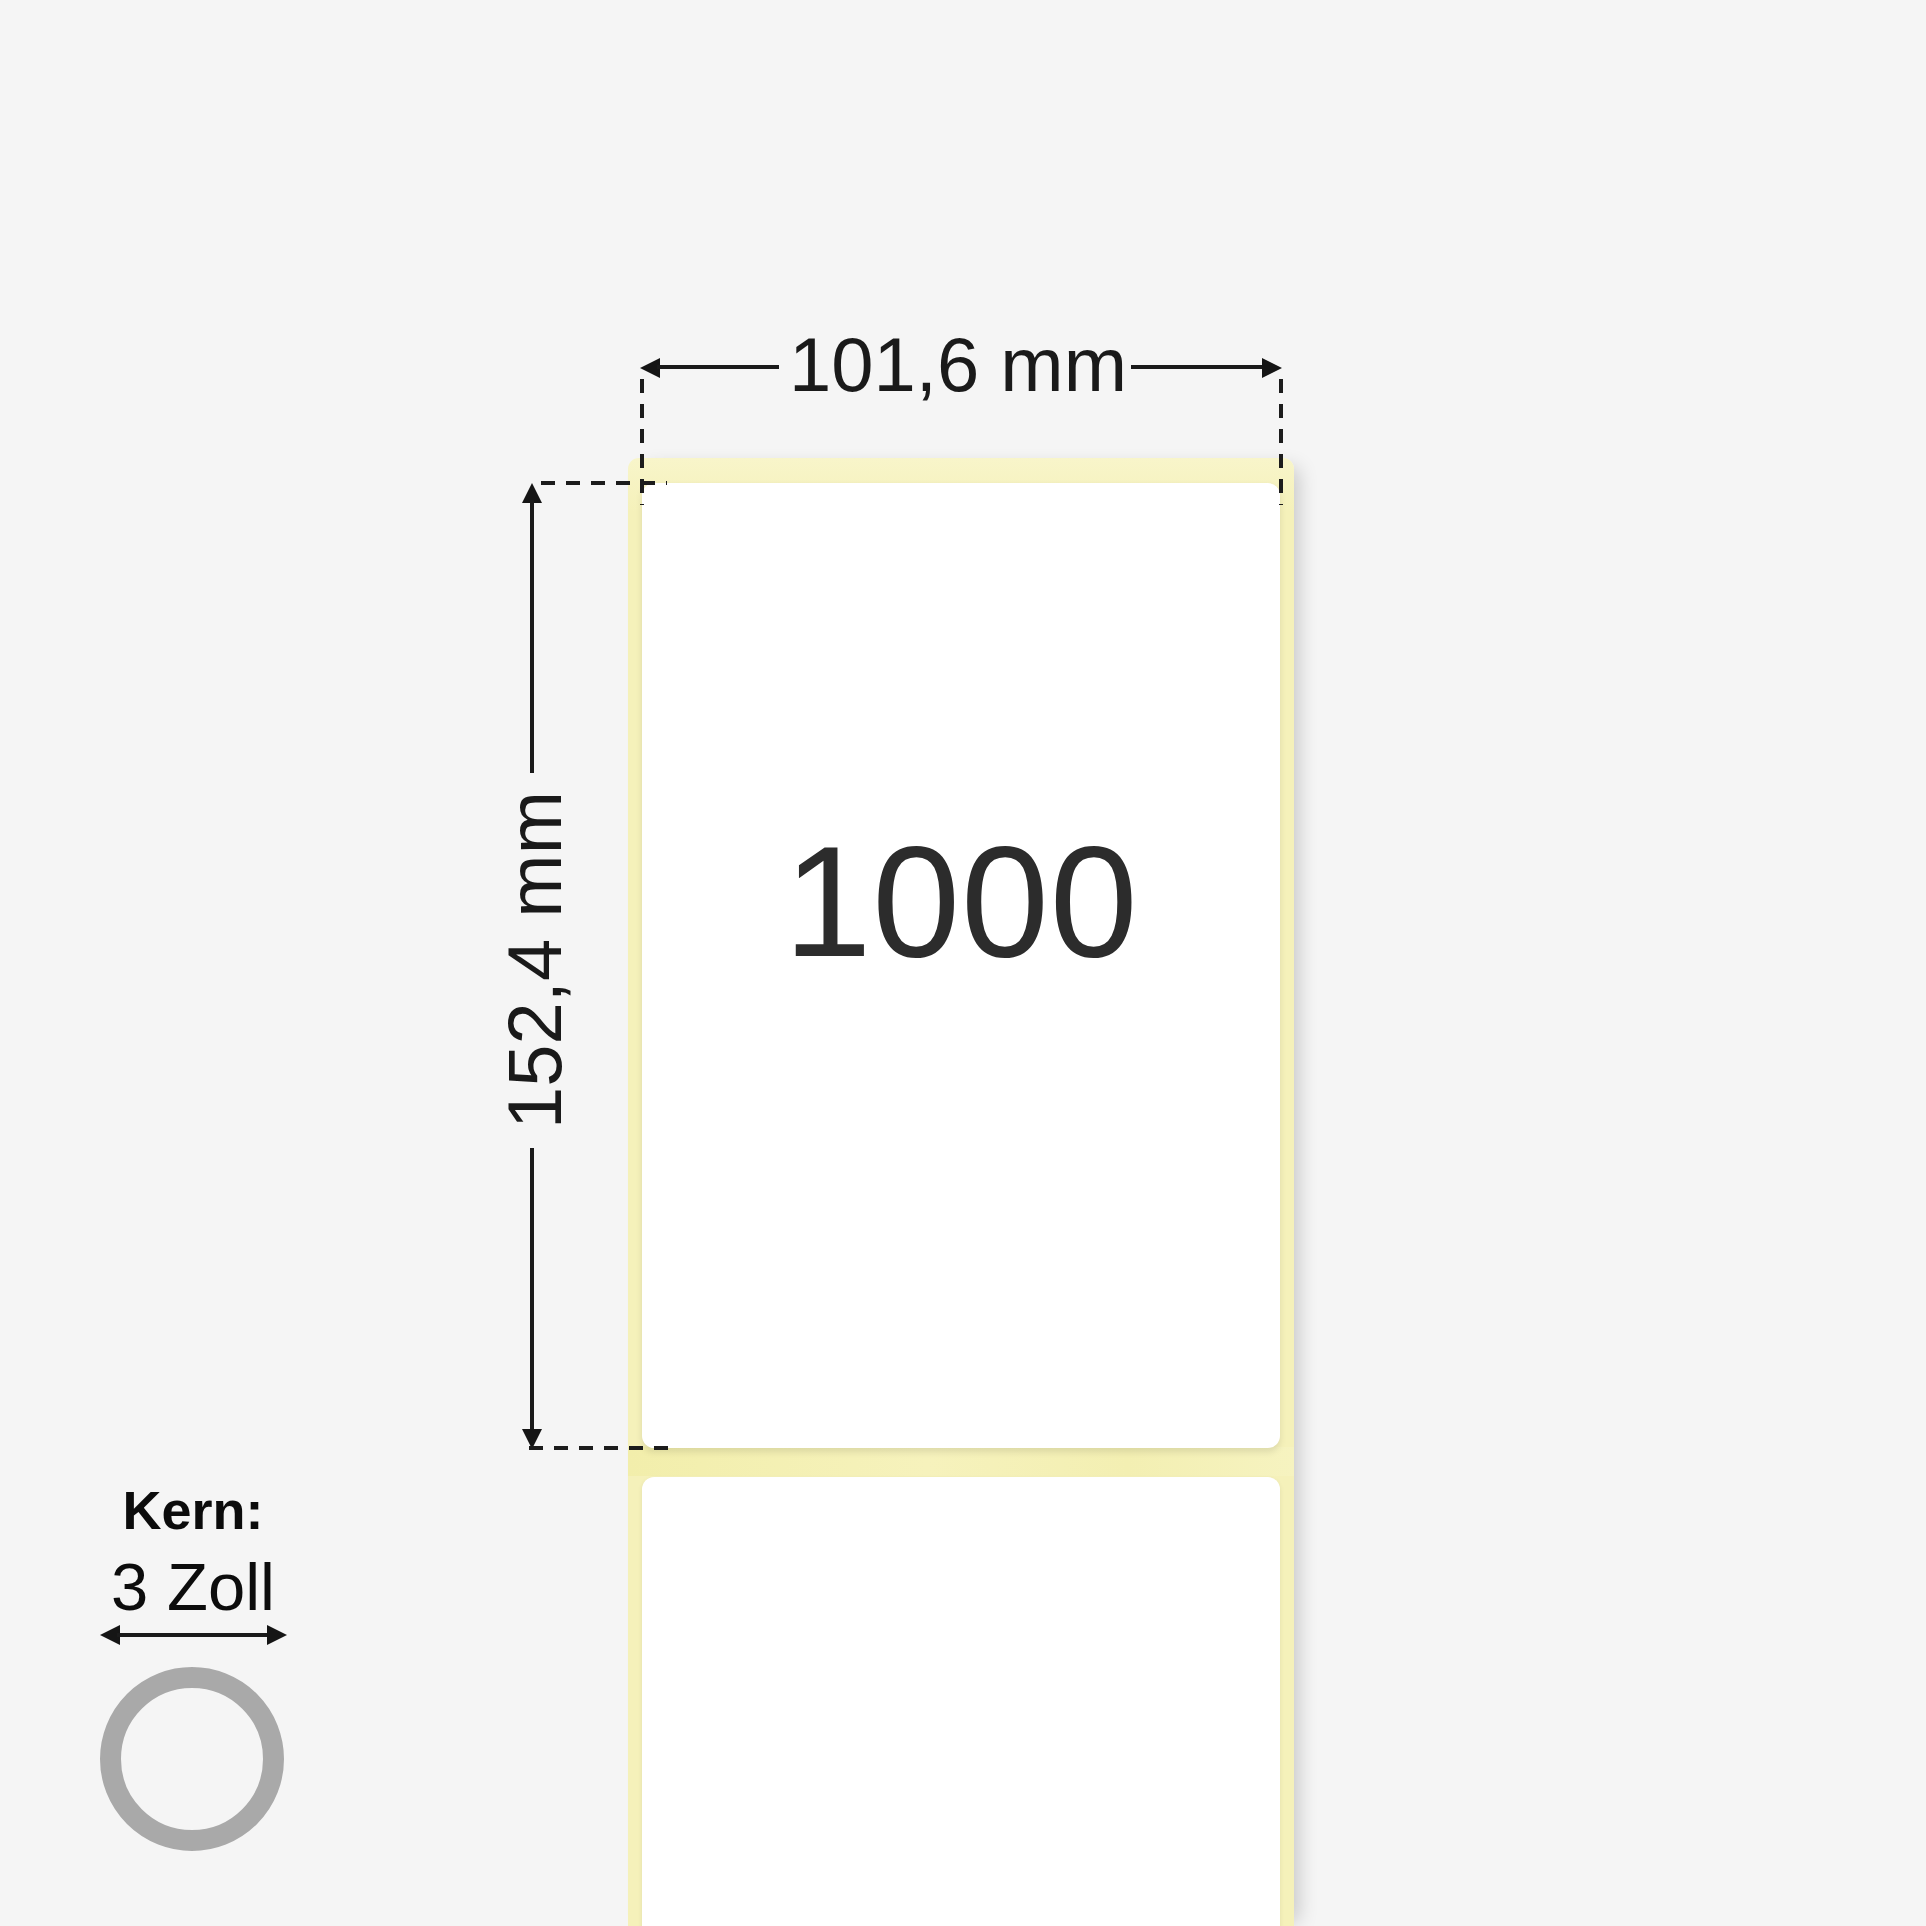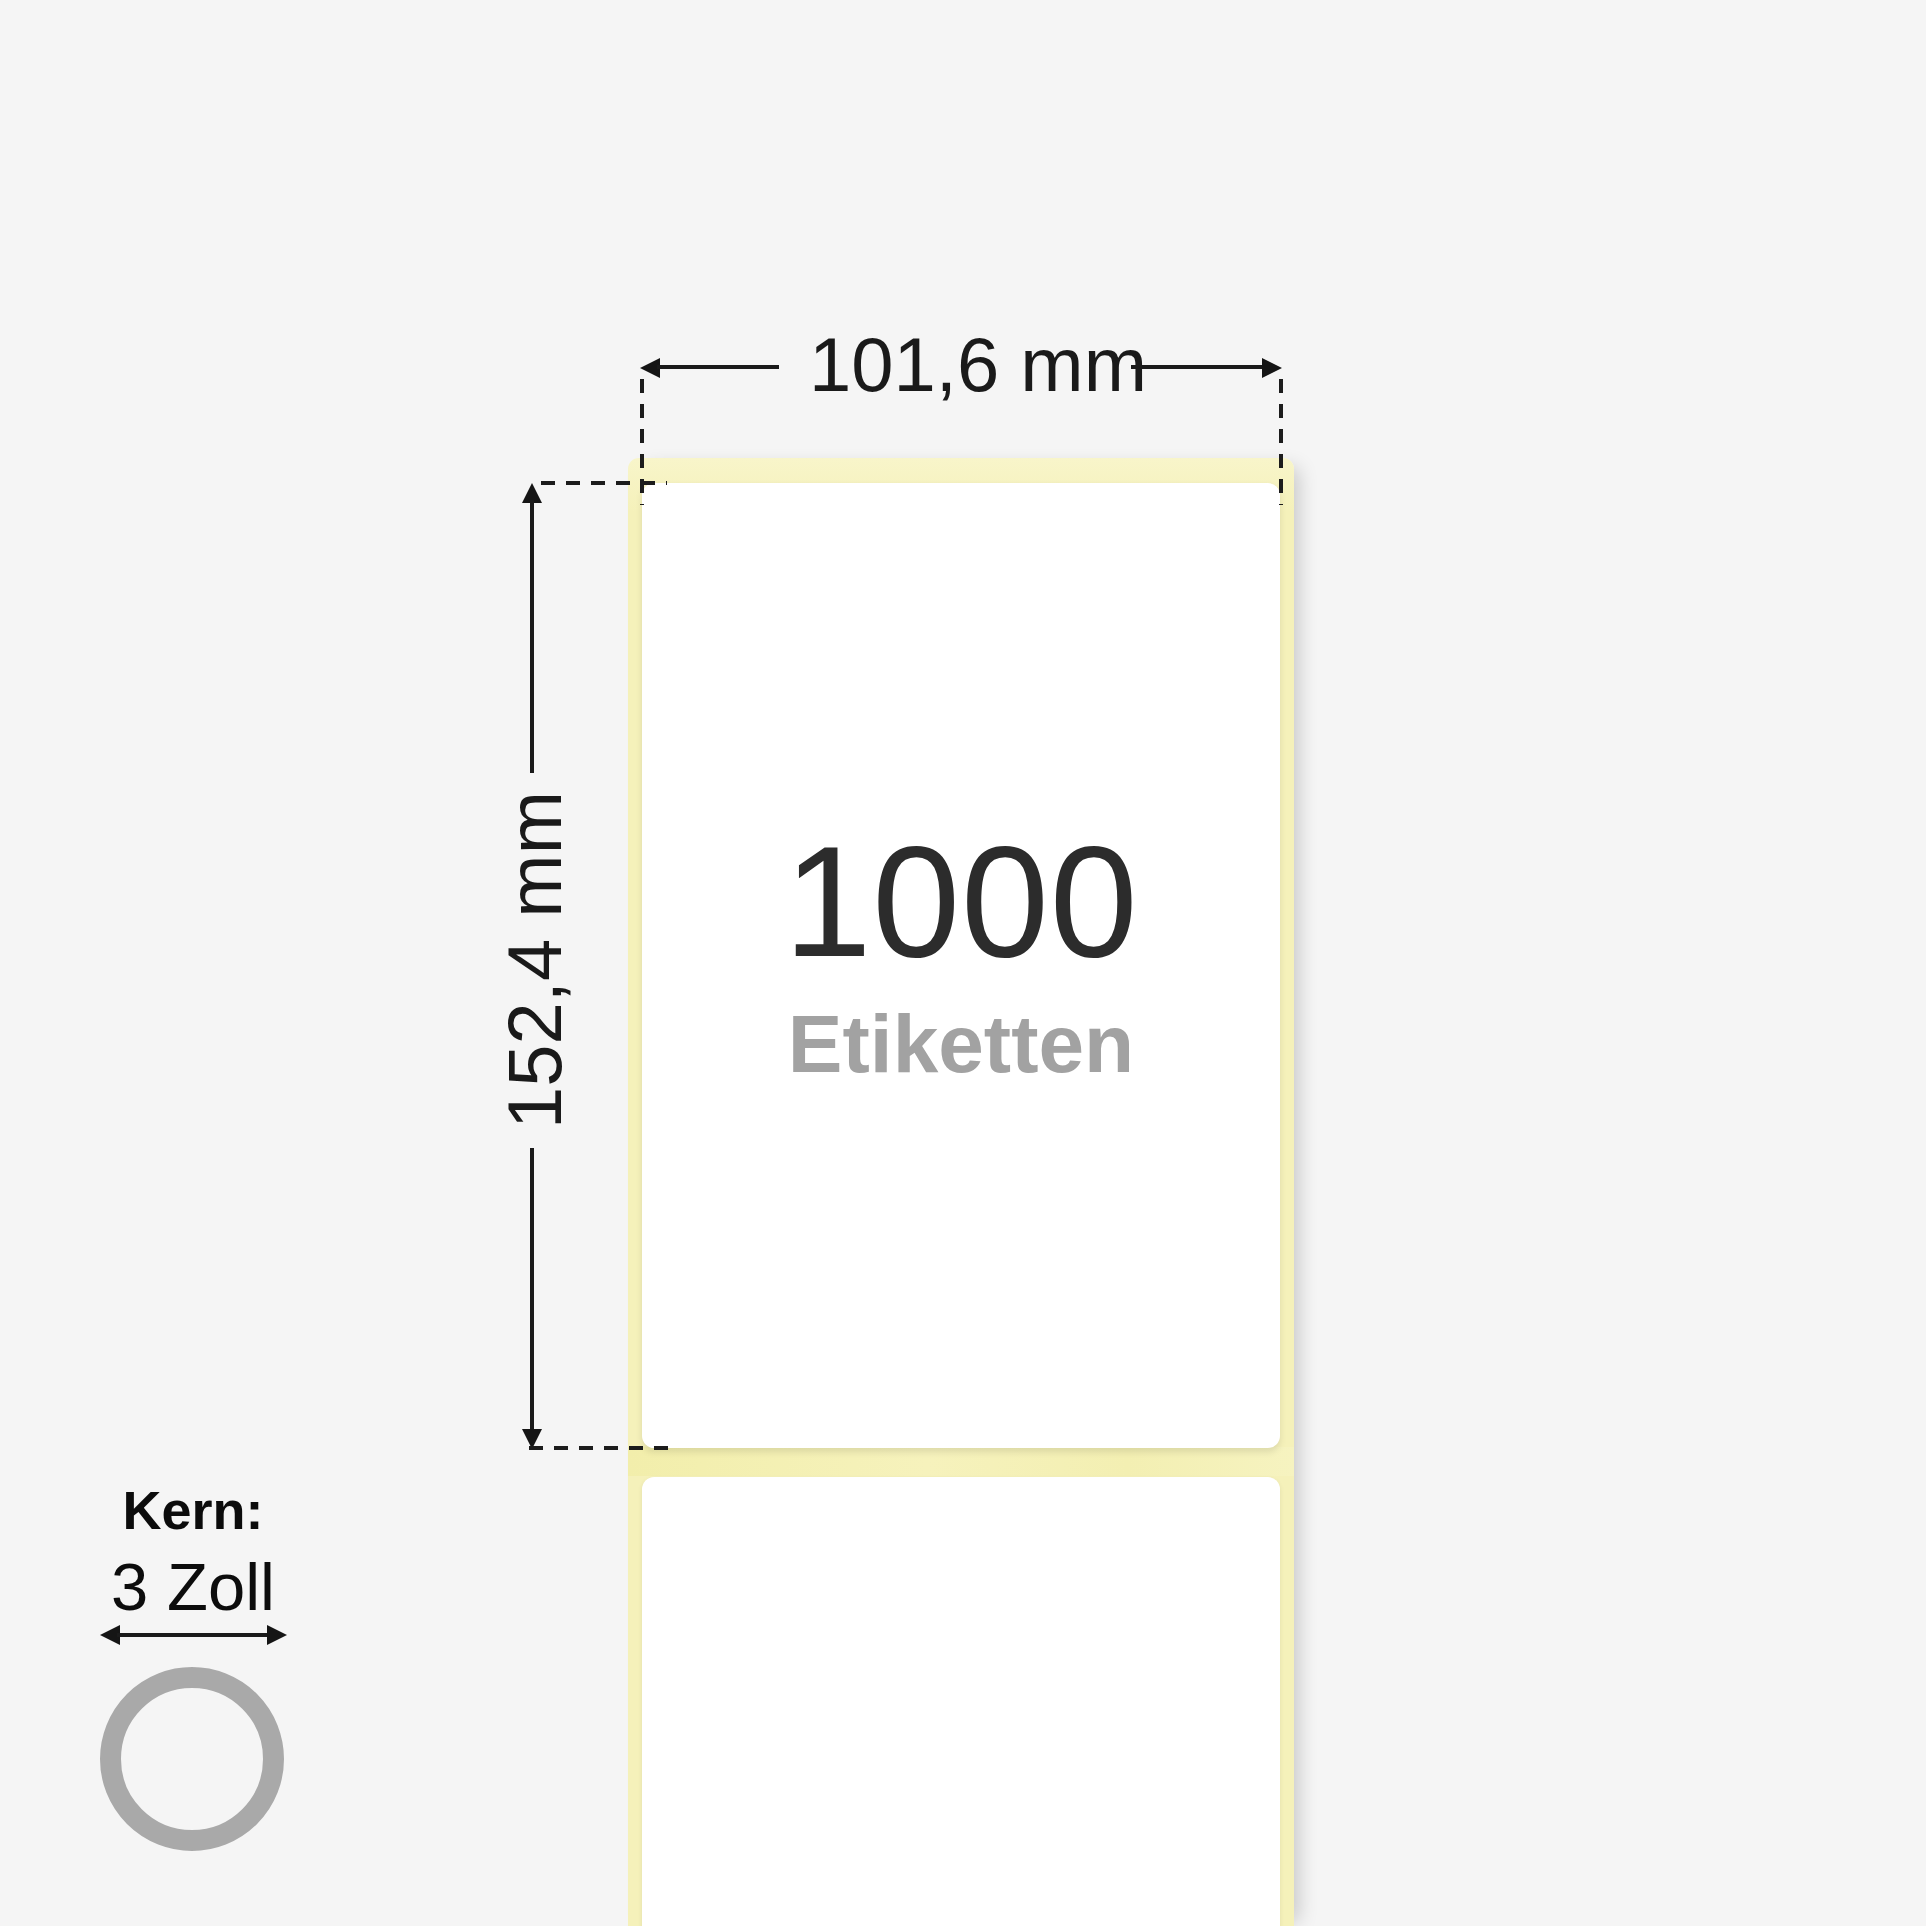--- a/index.html
+++ b/index.html
@@ -58,21 +58,21 @@
   .ah{position:absolute;width:0;height:0;border-style:solid;}
   .ah.left {border-width:10px 20px 10px 0;border-color:transparent #151515 transparent transparent;}
   .ah.right{border-width:10px 0 10px 20px;border-color:transparent transparent transparent #151515;}
   .ah.up   {border-width:0 10px 20px 10px;border-color:transparent transparent #151515 transparent;}
   .ah.down {border-width:20px 10px 0 10px;border-color:#151515 transparent transparent transparent;}
 
   .dim-text{
     position:absolute;color:#1a1a1a;font-size:76px;line-height:1;
     white-space:nowrap;
   }
-  .dim-text.top{left:958px;top:368px;transform:translate(-50%,-54%);margin-left:20px;}
+  .dim-text.top{left:958px;top:368px;transform:translate(-50%,-54%);}
   .dim-text.side{
     left:535px;top:960px;
     transform:translate(-50%,-50%) rotate(-90deg);
   }
 
   
   .core{
     position:absolute;left:62px;top:1478px;width:262px;text-align:center;
     color:#0c0c0c;
   }
@@ -87,21 +87,20 @@
 </head>
 <body>
 
 <div class="screen">
 
   <div class="roll">
     <div class="gap-shade"></div>
     <div class="label-blank label-1">
       <div class="label-content">
         <div class="count">1000</div>
-        <div class="unit">Etiketten</div>
       </div>
     </div>
     <div class="label-blank label-2"></div>
   </div>
 
   <div>
     <div class="ah left" style="left:640px;top:358px;"></div>
     <div class="line h" style="left:657px;top:365px;width:122px;"></div>
     <div class="dim-text top">101,6 mm</div>
     <div class="line h" style="left:1131px;top:365px;width:133px;"></div>

